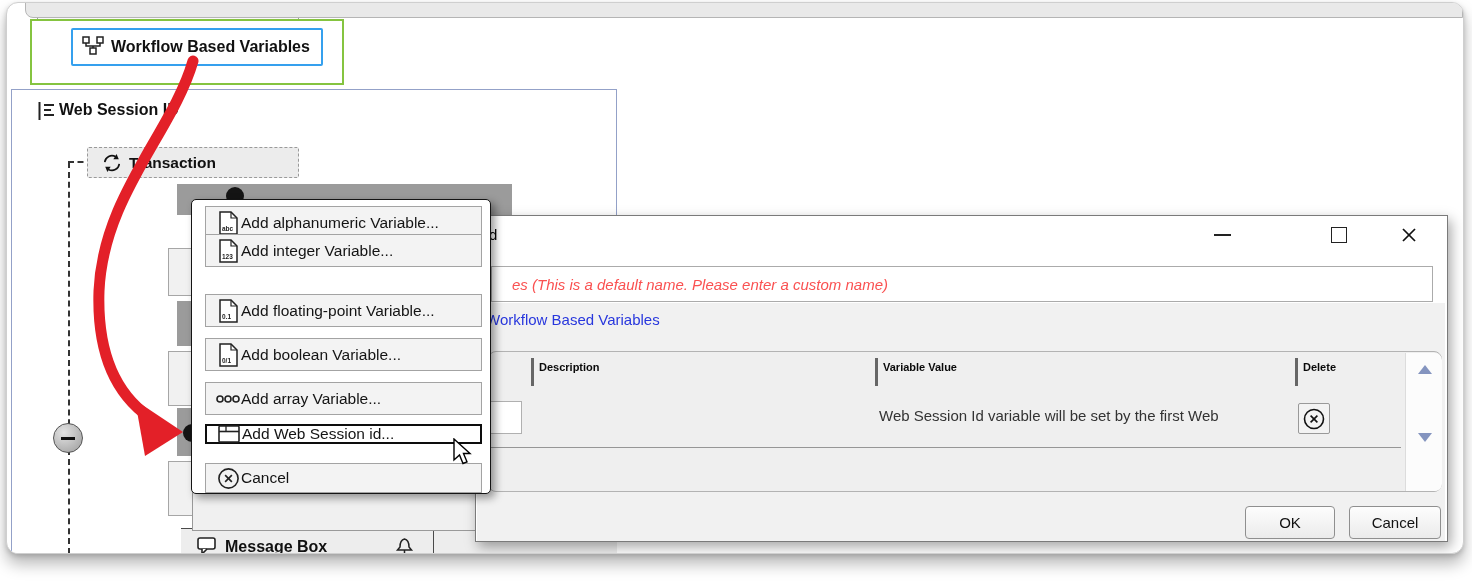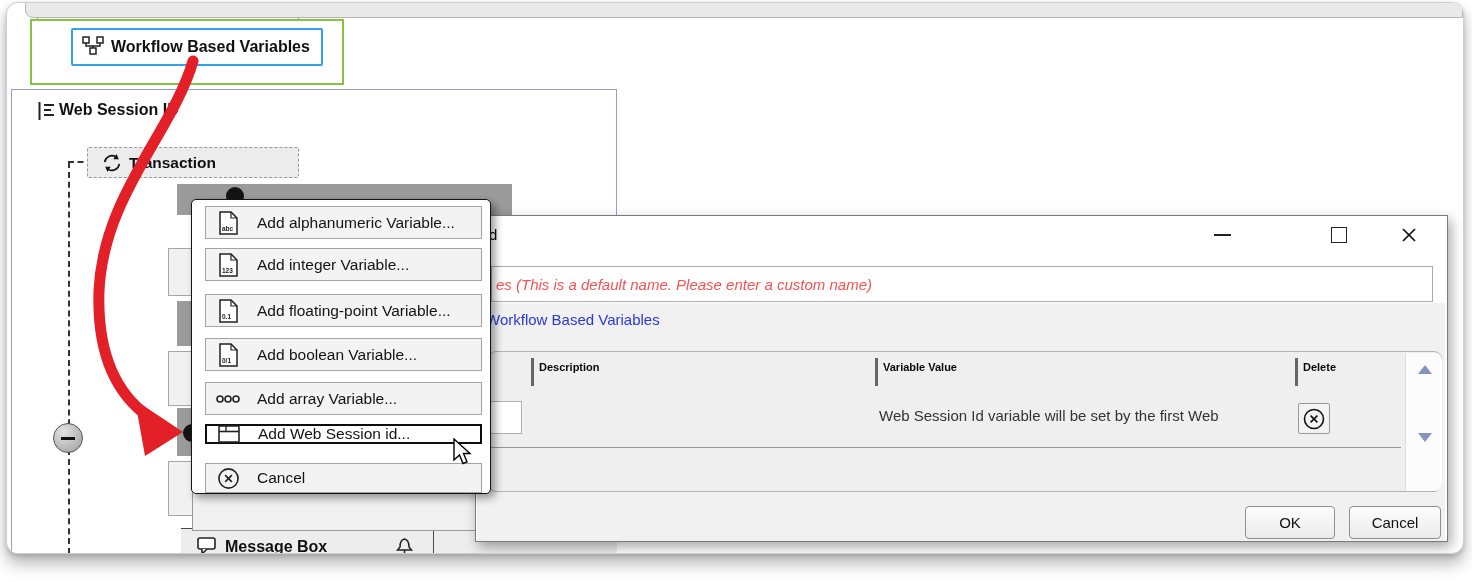--- a/index.html
+++ b/index.html
@@ -39,21 +39,21 @@
   #msg-node{left:174px;top:525px;width:436px;height:27px;background:#ededed;
             border-top:1.5px solid #4a4a4a;overflow:hidden;}
   #msg-node .lbl{position:absolute;left:44px;top:9px;font-weight:bold;font-size:16px;color:#111;}
   #msg-divider{position:absolute;left:252px;top:0;height:27px;border-left:1.5px solid #4a4a4a;}
   
   #dialog{left:468px;top:212px;width:973px;height:327px;background:#fff;z-index:10;
           border:1.5px solid #7a7a7a;box-shadow:3px 5px 12px rgba(0,0,0,.35);}
   #dlg-title{left:13px;top:10px;font-size:15px;color:#000;}
   .wctl{display:flex;align-items:center;justify-content:center;width:34px;height:26px;top:6px;}
   #dlg-name{left:15px;top:50px;width:942px;height:36px;background:#fff;border:1px solid #ababab;
-            display:flex;align-items:center;overflow:hidden;white-space:nowrap;padding-left:4px;
+            display:flex;align-items:center;overflow:hidden;white-space:nowrap;padding-left:20px;
             font-size:15px;font-style:italic;color:#fa5151;}
   #dlg-lower{left:1px;top:87px;width:968px;height:238px;background:#f1f1f1;}
   #dlg-link{left:10px;top:95px;font-size:15px;color:#2837dd;white-space:nowrap;}
   #dlg-table{left:12px;top:135px;width:954px;height:141px;background:#efefef;
              border:1px solid #b3b3b3;border-radius:8px;}
   .col-div{top:6px;width:3px;height:28px;background:#666;}
   .th{top:9px;font-weight:bold;font-size:11px;color:#0a0a0a;white-space:nowrap;}
   .cell-input{background:#fff;border:1px solid #b0b0b0;font-size:15px;color:#3b3b3b;
               display:flex;align-items:center;padding-left:10px;white-space:nowrap;overflow:hidden;}
   #val-text{left:390px;top:55px;width:414px;font-size:15px;color:#333;white-space:nowrap;overflow:hidden;}
@@ -68,21 +68,21 @@
           border-right:7px solid transparent;border-top:9px solid #8494bf;}
   .dlg-btn{top:290px;height:33px;background:linear-gradient(#fdfdfd,#ebebeb);
            border:1px solid #8f8f8f;border-radius:4px;display:flex;align-items:center;
            justify-content:center;font-size:15px;color:#111;}
   
   #menu{left:184px;top:196px;width:300px;height:295px;background:#fff;z-index:20;
         border:1.5px solid #141414;border-radius:5px;box-shadow:4px 4px 8px rgba(0,0,0,.4);}
   .mi{left:13px;width:277px;height:33px;background:#f3f3f3;border:1px solid #a3a3a3;
       display:flex;align-items:center;font-size:15.5px;color:#141414;}
   .mi .ic{width:26px;margin-left:9px;display:flex;justify-content:center;flex:0 0 26px;}
-  .mi .tx{margin-left:16px;white-space:nowrap;}
+  .mi .tx{margin-left:0;white-space:nowrap;}
   .mi.hot{background:#fff;border:2px solid #0d0d0d;height:20px;}
   #arrow-svg,#cursor-svg{pointer-events:none;}
 </style>
 </head>
 <body>
 
 <div id="frame" class="abs">
 
   <div id="top-frag" class="abs"></div>
   <div id="top-strip" class="abs"></div>
@@ -224,21 +224,21 @@
       <span class="ic">
         <svg width="19" height="24" viewBox="0 0 19 24">
           <path d="M1,1 H12 L18,7 V23 H1 Z" fill="#fff" stroke="#222" stroke-width="1.5"></path>
           <path d="M12,1 V7 H18" fill="none" stroke="#222" stroke-width="1.2"></path>
           <text x="3" y="20" font-size="6.5" font-weight="bold" fill="#222">abc</text>
         </svg>
       </span>
       <span class="tx">Add alphanumeric Variable...</span>
     </div>
 
-    <div class="abs mi" style="top:48px;text-align:right;">
+    <div class="abs mi" style="top:34px;text-align:right;">
       <span class="ic">
         <svg width="19" height="24" viewBox="0 0 19 24">
           <path d="M1,1 H12 L18,7 V23 H1 Z" fill="#fff" stroke="#222" stroke-width="1.5"></path>
           <path d="M12,1 V7 H18" fill="none" stroke="#222" stroke-width="1.2"></path>
           <text x="3" y="20" font-size="6.5" font-weight="bold" fill="#222">123</text>
         </svg>
       </span>
       <span class="tx">Add integer Variable...</span>
     </div>
 

